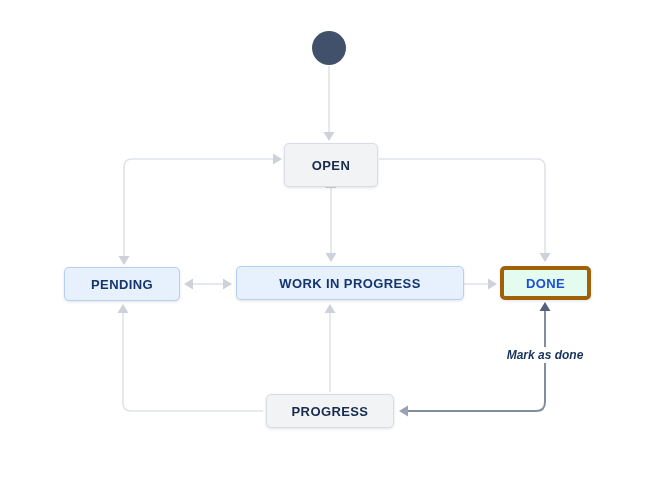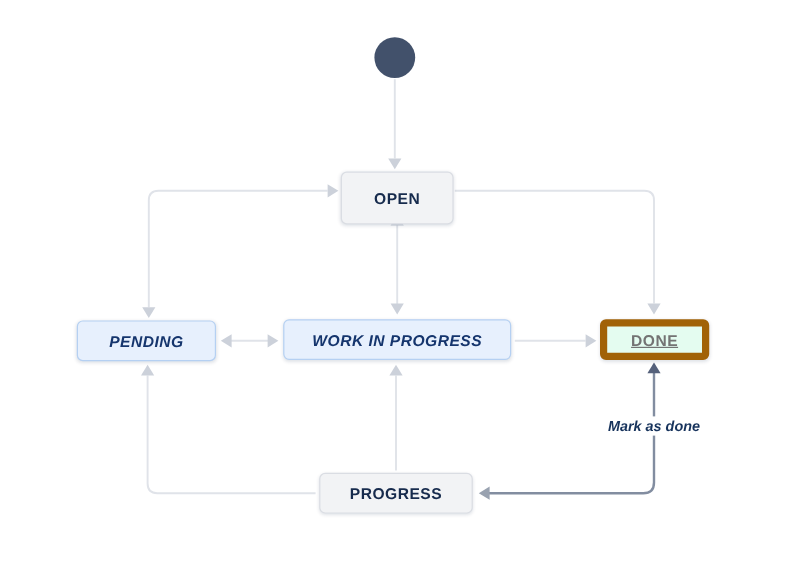--- a/index.html
+++ b/index.html
@@ -51,27 +51,25 @@
   }
   .node-gray {
     background: #f2f3f5;
     border: 1px solid #dadde3;
     color: #172b4d;
   }
   .node-blue {
     background: #e7f0fd;
     border: 1px solid #b5d0f2;
     color: #15356d;
-    font-style: italic;
   }
   .node-green {
     background: #e4fcf0;
-    border: 6px solid #a16207;
-    color: #737373;
-    text-decoration: underline;
+    border: 4px solid #a16207;
+    color: #1d4ed8;
   }
   #start-node {
     position: absolute;
     left: 312px;
     top: 31px;
     width: 34px;
     height: 34px;
     border-radius: 50%;
     background: #42516b;
     cursor: pointer;
@@ -151,21 +149,21 @@
   <div id="start-node"></div>
 
   <div class="node node-gray" style="left:284px; top:143px; width:94px; height:44px;">
     <span>OPEN</span>
   </div>
 
   <div class="node node-blue" style="left:64px; top:267px; width:116px; height:34px;">
     <span>PENDING</span>
   </div>
 
-  <div class="node node-blue" style="left:236px; top:266px; width:190px; height:34px;">
+  <div class="node node-blue" style="left:236px; top:266px; width:228px; height:34px;">
     <span>WORK IN PROGRESS</span>
   </div>
 
   <div class="node node-green" style="left:500px; top:266px; width:91px; height:34px;">
     <span>DONE</span>
   </div>
 
   <div class="node node-gray" style="left:266px; top:394px; width:128px; height:34px;">
     <span>PROGRESS</span>
   </div>

